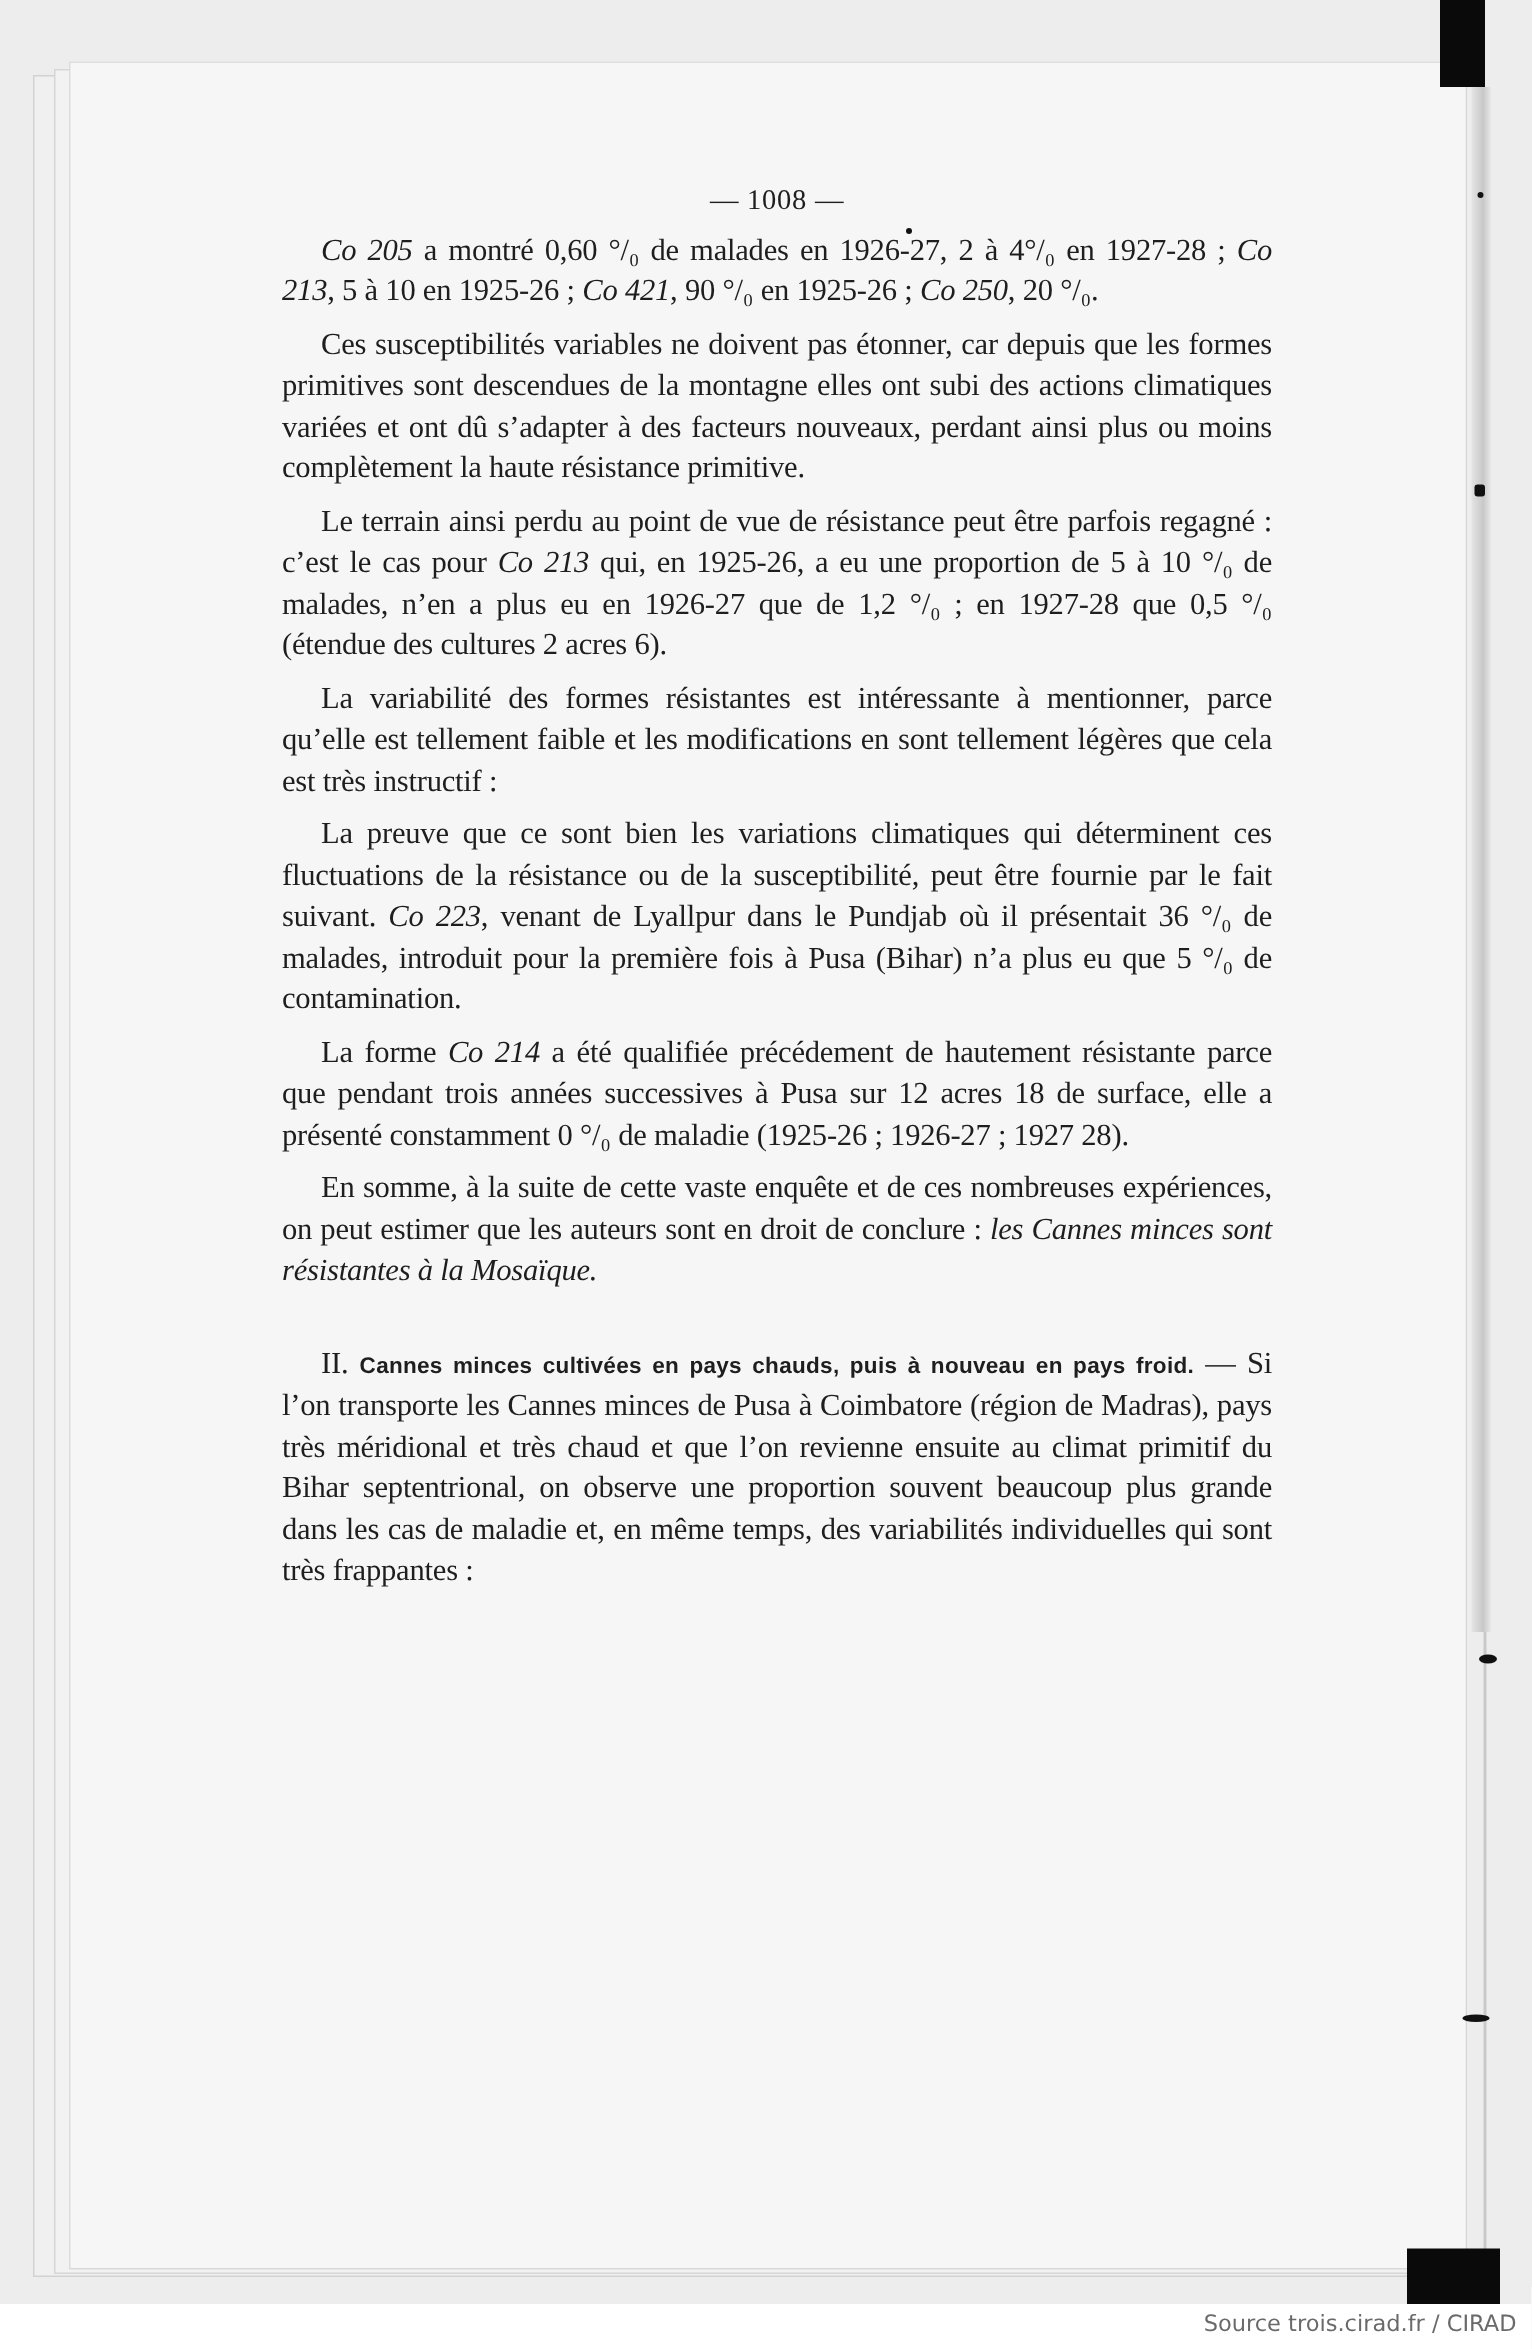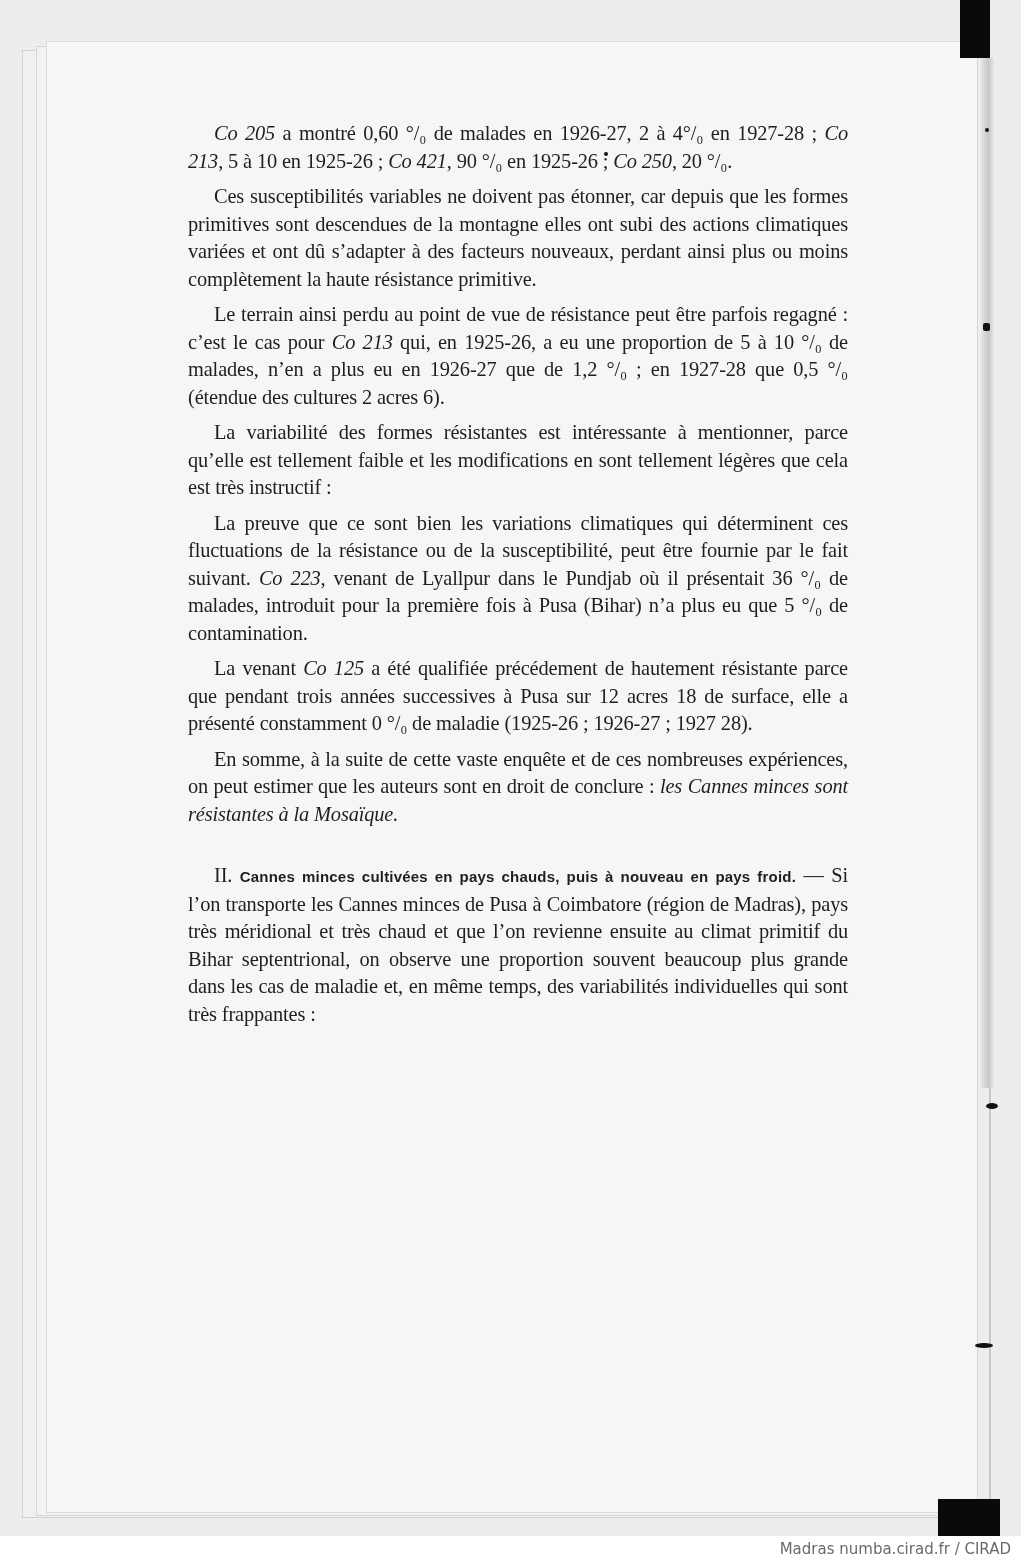--- a/index.html
+++ b/index.html
@@ -72,32 +72,33 @@
 <div class="right-edge"></div>
 <div class="right-line"></div>
 <div class="tab-bottom"></div>
 <div class="mark" style="left:985px;top:128px;width:4px;height:4px;"></div>
 <div class="mark" style="left:983px;top:323px;width:7px;height:8px;border-radius:2px;"></div>
 <div class="mark" style="left:986px;top:1103px;width:12px;height:6px;"></div>
 <div class="mark" style="left:975px;top:1343px;width:18px;height:5px;"></div>
 <div class="mark" style="left:604px;top:152px;width:4px;height:4px;"></div>
 
 <div class="text">
+  <div class="page-number">— 1008 —</div>
 
   <p><i>Co 205</i><span> a montré 0,60 °/₀ de malades en 1926-27, 2 à 4°/₀ en 1927-28 ; </span><i>Co 213</i><span>, 5 à 10 en 1925-26 ; </span><i>Co 421</i><span>, 90 °/₀ en 1925-26 ; </span><i>Co 250</i><span>, 20 °/₀.</span></p>
 
   <p>Ces susceptibilités variables ne doivent pas étonner, car depuis que les formes primitives sont descendues de la montagne elles ont subi des actions climatiques variées et ont dû s’adapter à des facteurs nouveaux, perdant ainsi plus ou moins complètement la haute résistance primitive.</p>
 
   <p><span>Le terrain ainsi perdu au point de vue de résistance peut être parfois regagné : c’est le cas pour </span><i>Co 213</i><span> qui, en 1925-26, a eu une proportion de 5 à 10 °/₀ de malades, n’en a plus eu en 1926-27 que de 1,2 °/₀ ; en 1927-28 que 0,5 °/₀ (étendue des cultures 2 acres 6).</span></p>
 
   <p>La variabilité des formes résistantes est intéressante à mentionner, parce qu’elle est tellement faible et les modifications en sont tellement légères que cela est très instructif :</p>
 
 
   <p><span>La preuve que ce sont bien les variations climatiques qui déterminent ces fluctuations de la résistance ou de la susceptibilité, peut être fournie par le fait suivant. </span><i>Co 223</i><span>, venant de Lyallpur dans le Pundjab où il présentait 36 °/₀ de malades, introduit pour la première fois à Pusa (Bihar) n’a plus eu que 5 °/₀ de contamination.</span></p>
 
-  <p><span>La venant </span><i>Co 125</i><span> a été qualifiée précédement de hautement résistante parce que pendant trois années successives à Pusa sur 12 acres 18 de surface, elle a présenté constamment 0 °/₀ de maladie (1925-26 ; 1926-27 ; 1927 28).</span></p>
+  <p><span>La forme </span><i>Co 214</i><span> a été qualifiée précédement de hautement résistante parce que pendant trois années successives à Pusa sur 12 acres 18 de surface, elle a présenté constamment 0 °/₀ de maladie (1925-26 ; 1926-27 ; 1927 28).</span></p>
 
   <p style="margin-bottom:34px;"><span>En somme, à la suite de cette vaste enquête et de ces nombreuses expériences, on peut estimer que les auteurs sont en droit de conclure : </span><i>les Cannes minces sont résistantes à la Mosaïque.</i></p>
 
   <p><span>II. </span><span class="sec-head">Cannes minces cultivées en pays chauds, puis à nouveau en pays froid.</span><span> — Si l’on transporte les Cannes minces de Pusa à Coimbatore (région de Madras), pays très méridional et très chaud et que l’on revienne ensuite au climat primitif du Bihar septentrional, on observe une proportion souvent beaucoup plus grande dans les cas de maladie et, en même temps, des variabilités individuelles qui sont très frappantes :</span></p>
 </div>
 
-<div class="footer-source">Madras numba.cirad.fr / CIRAD</div>
+<div class="footer-source">Source trois.cirad.fr / CIRAD</div>
 
 </body></html>

